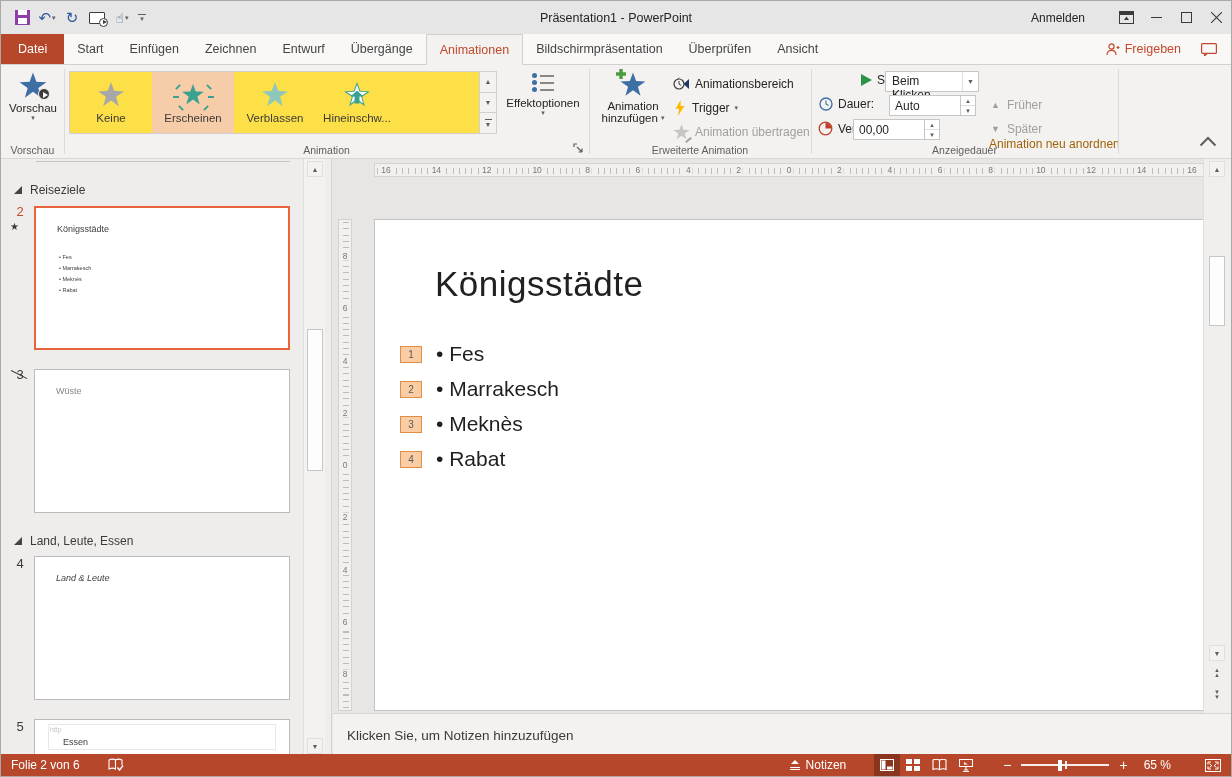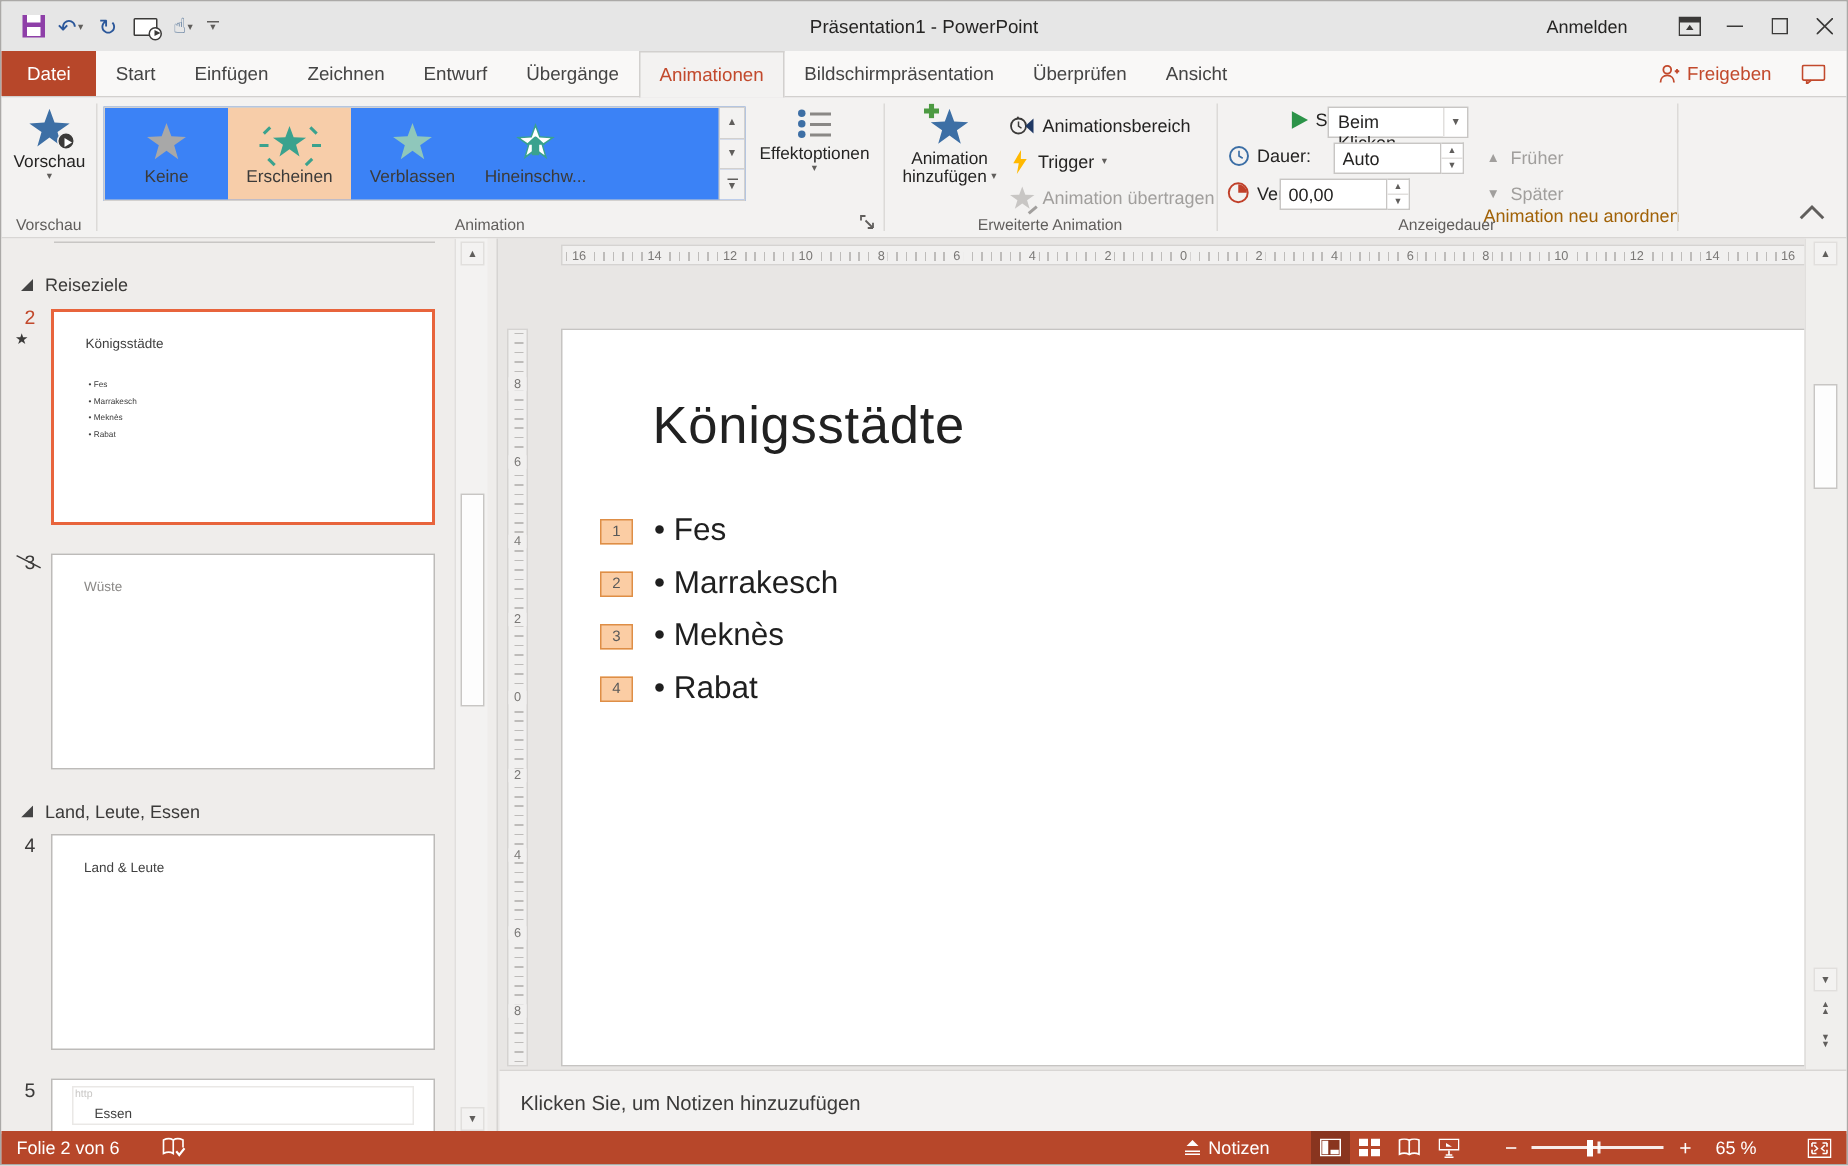--- a/index.html
+++ b/index.html
@@ -61,21 +61,21 @@
   .star-wrap { position:relative; }
   .arrow-up { position:absolute; clip-path:polygon(50% 0,100% 46%,69% 46%,69% 100%,31% 100%,31% 46%,0 46%); }
   .ray { position:absolute; width:2px; height:6px; background:var(--star-teal); }
 
   
   .preview-btn { left:8px; top:7px; width:48px; }
   .play-badge { position:absolute; right:-3px; bottom:-1px; width:12px; height:12px; border-radius:50%; background:#3B3A39; border:1.5px solid #F3F2F1; }
   .play-badge::after { content:""; position:absolute; left:3.5px; top:2.5px; border-left:5px solid #fff; border-top:3px solid transparent; border-bottom:3px solid transparent; }
 
   
-  .gallery { position:absolute; left:68px; top:6px; width:428px; height:63px; background:#3b82f6; border:1px solid var(--border); display:flex; }
+  .gallery { position:absolute; left:68px; top:6px; width:428px; height:63px; background:#fde047; border:1px solid var(--border); display:flex; }
   .gal-item { width:82px; height:100%; display:flex; flex-direction:column; align-items:center; justify-content:center; gap:4px; }
   .gal-item.selected { background:var(--gallery-selected); }
   .gal-label { font-size:11.5px; color:#3B3A39; white-space:nowrap; }
   .gal-scroll { margin-left:auto; width:17px; border-left:1px solid var(--border); display:flex; flex-direction:column; }
   .gal-scroll div { flex:1; display:flex; align-items:center; justify-content:center; font-size:7px; color:#605E5C; border-bottom:1px solid var(--border); background:#F3F2F1; flex-direction:column; }
   .gal-scroll div:last-child { border-bottom:none; }
   .gal-scroll .bar { width:7px; height:1px; background:#605E5C; margin-bottom:1px; }
 
   .effopt-btn { left:500px; top:7px; width:84px; }
   .effopt-icon { width:24px; height:22px; position:relative; margin-bottom:3px; }
@@ -453,21 +453,21 @@
       </div>
 
       <div class="section-h" style="top:375px;">
         <svg width="8" height="8" viewBox="0 0 8 8">
             <path d="M8 0 V8 H0 Z" fill="#444"></path>
           </svg>
         <span>Land, Leute, Essen</span>
       </div>
 
       <div class="thumb-num" style="top:397px;">4</div>
-      <div class="thumb" style="top:397px;">
+      <div class="thumb" style="top:397px;font-style:italic;">
         <div class="mini-title">Land &amp; Leute</div>
       </div>
 
       <div class="thumb-num" style="top:560px;">5</div>
       <div class="thumb" style="top:560px;">
         <div class="mini-phbox"></div>
         <div class="mini-http">http</div>
         <div class="mini-essen">Essen</div>
       </div>
 

